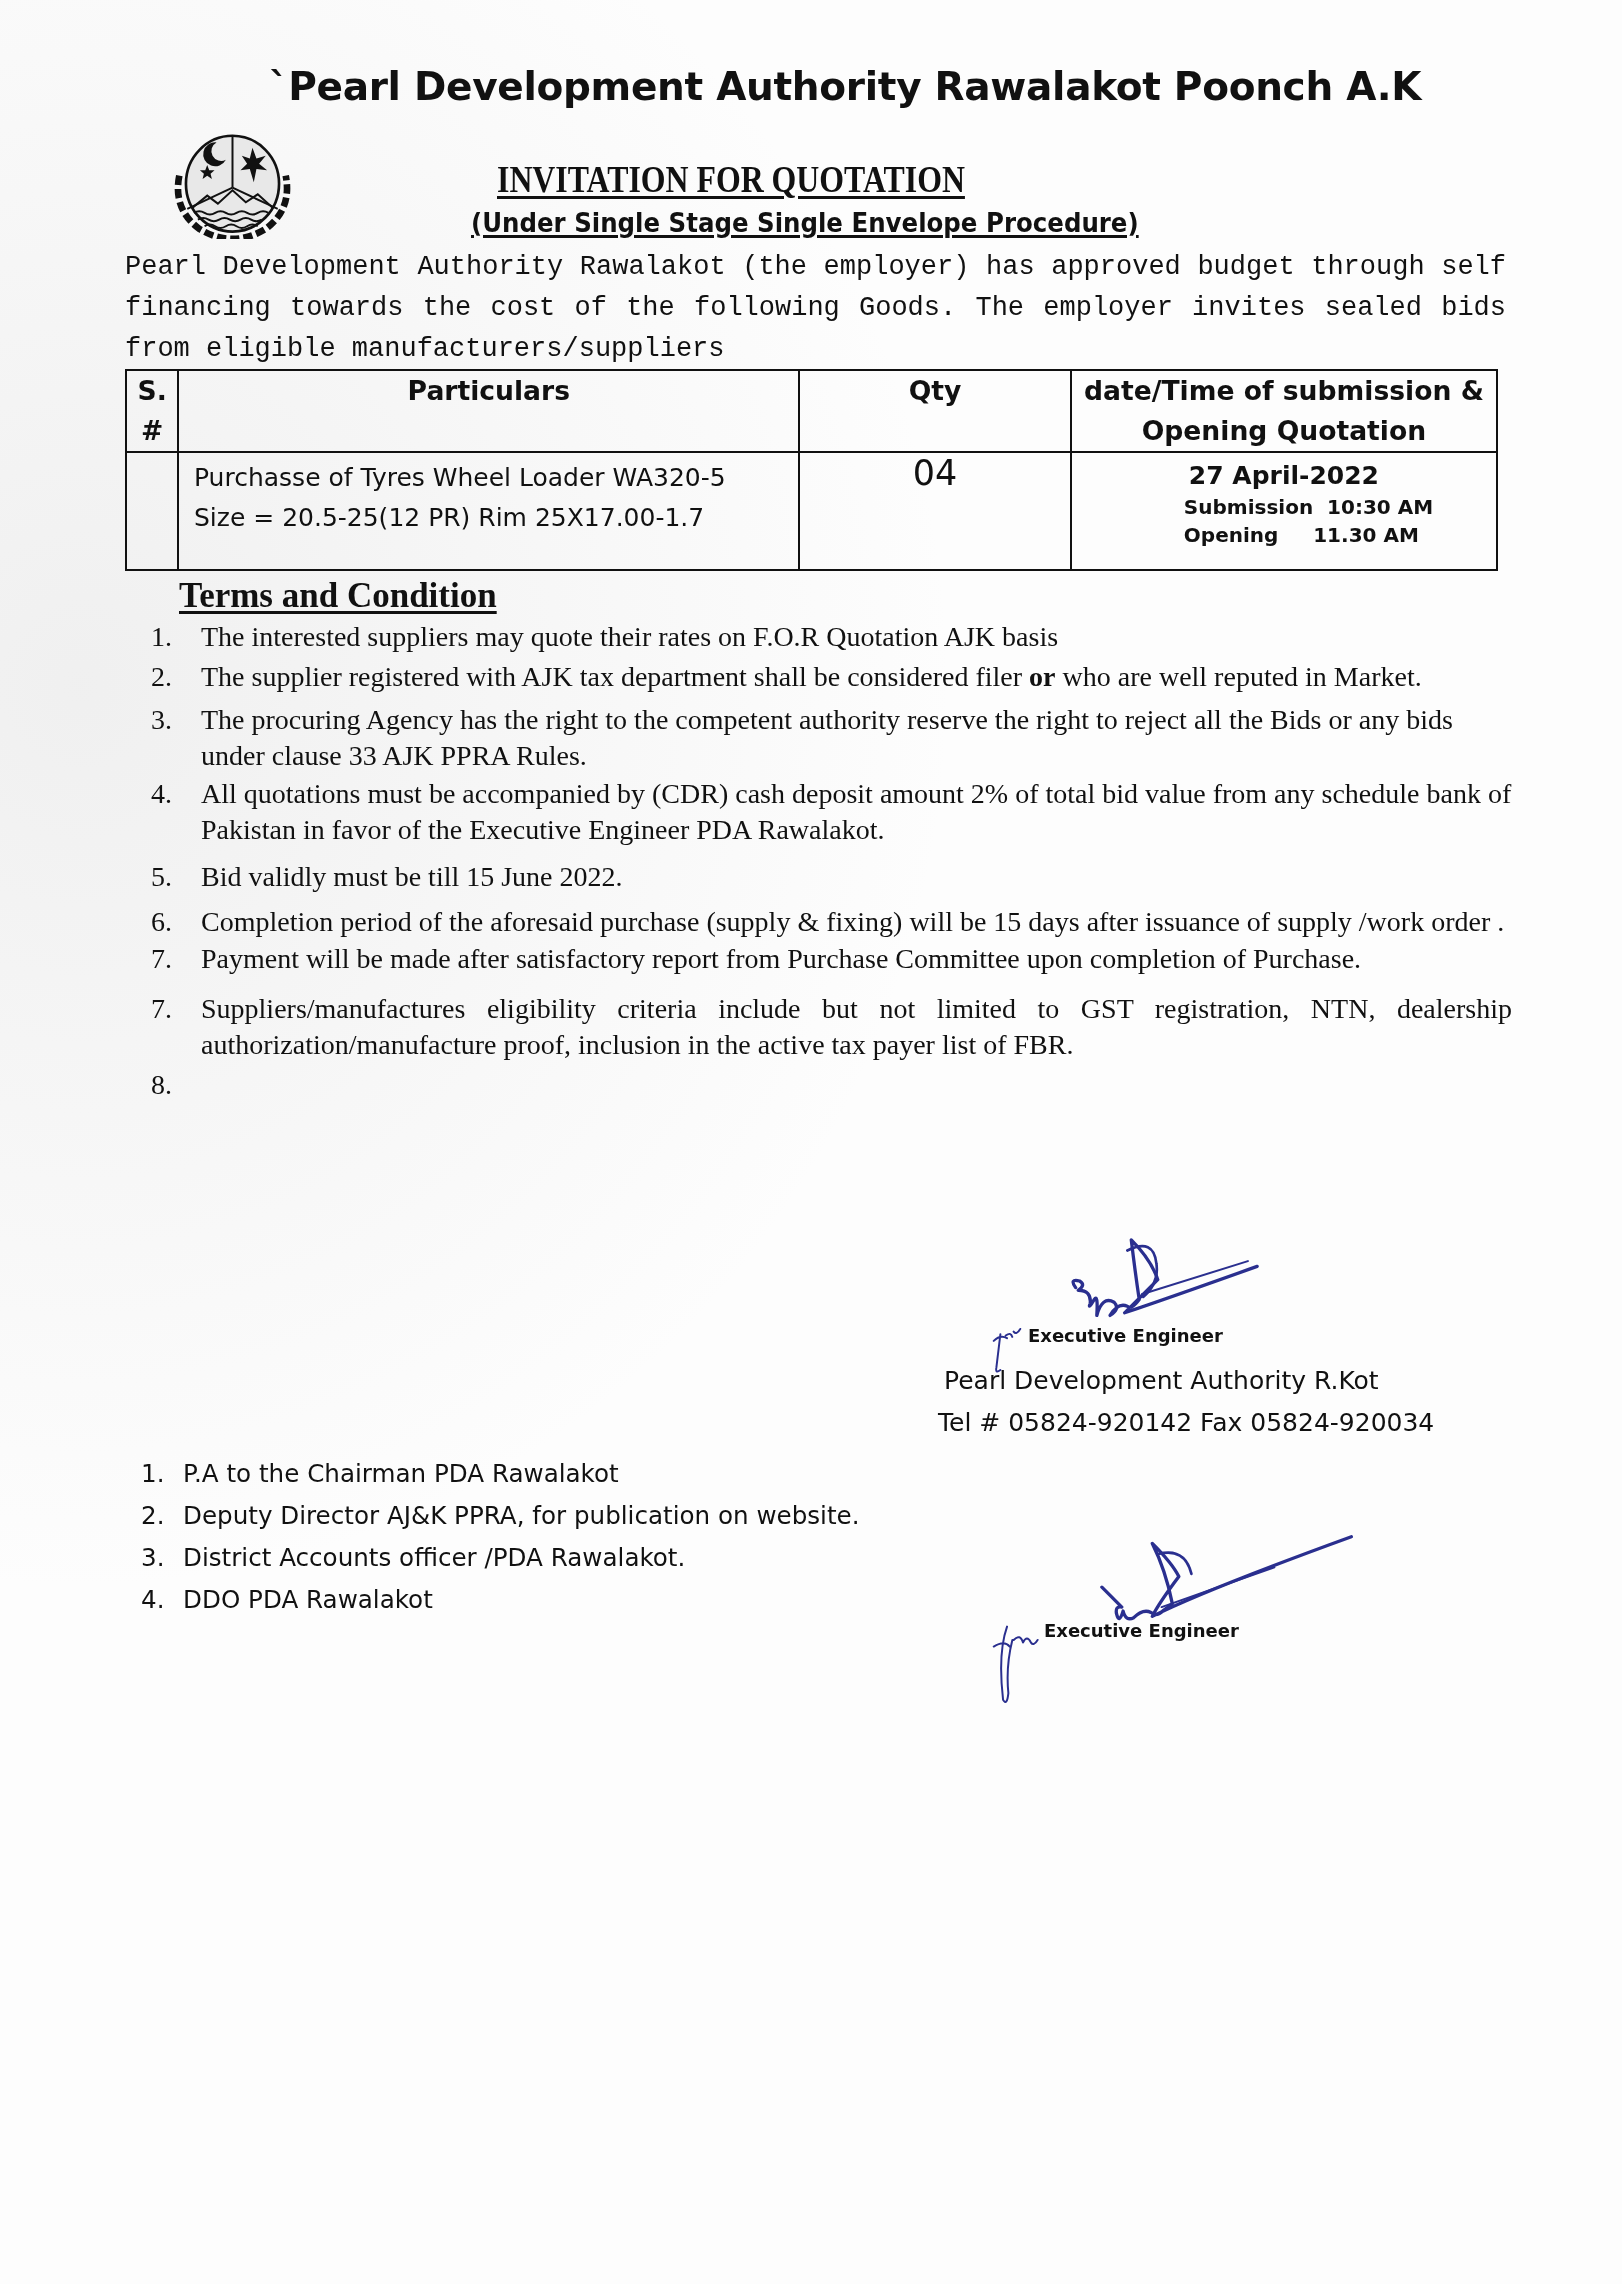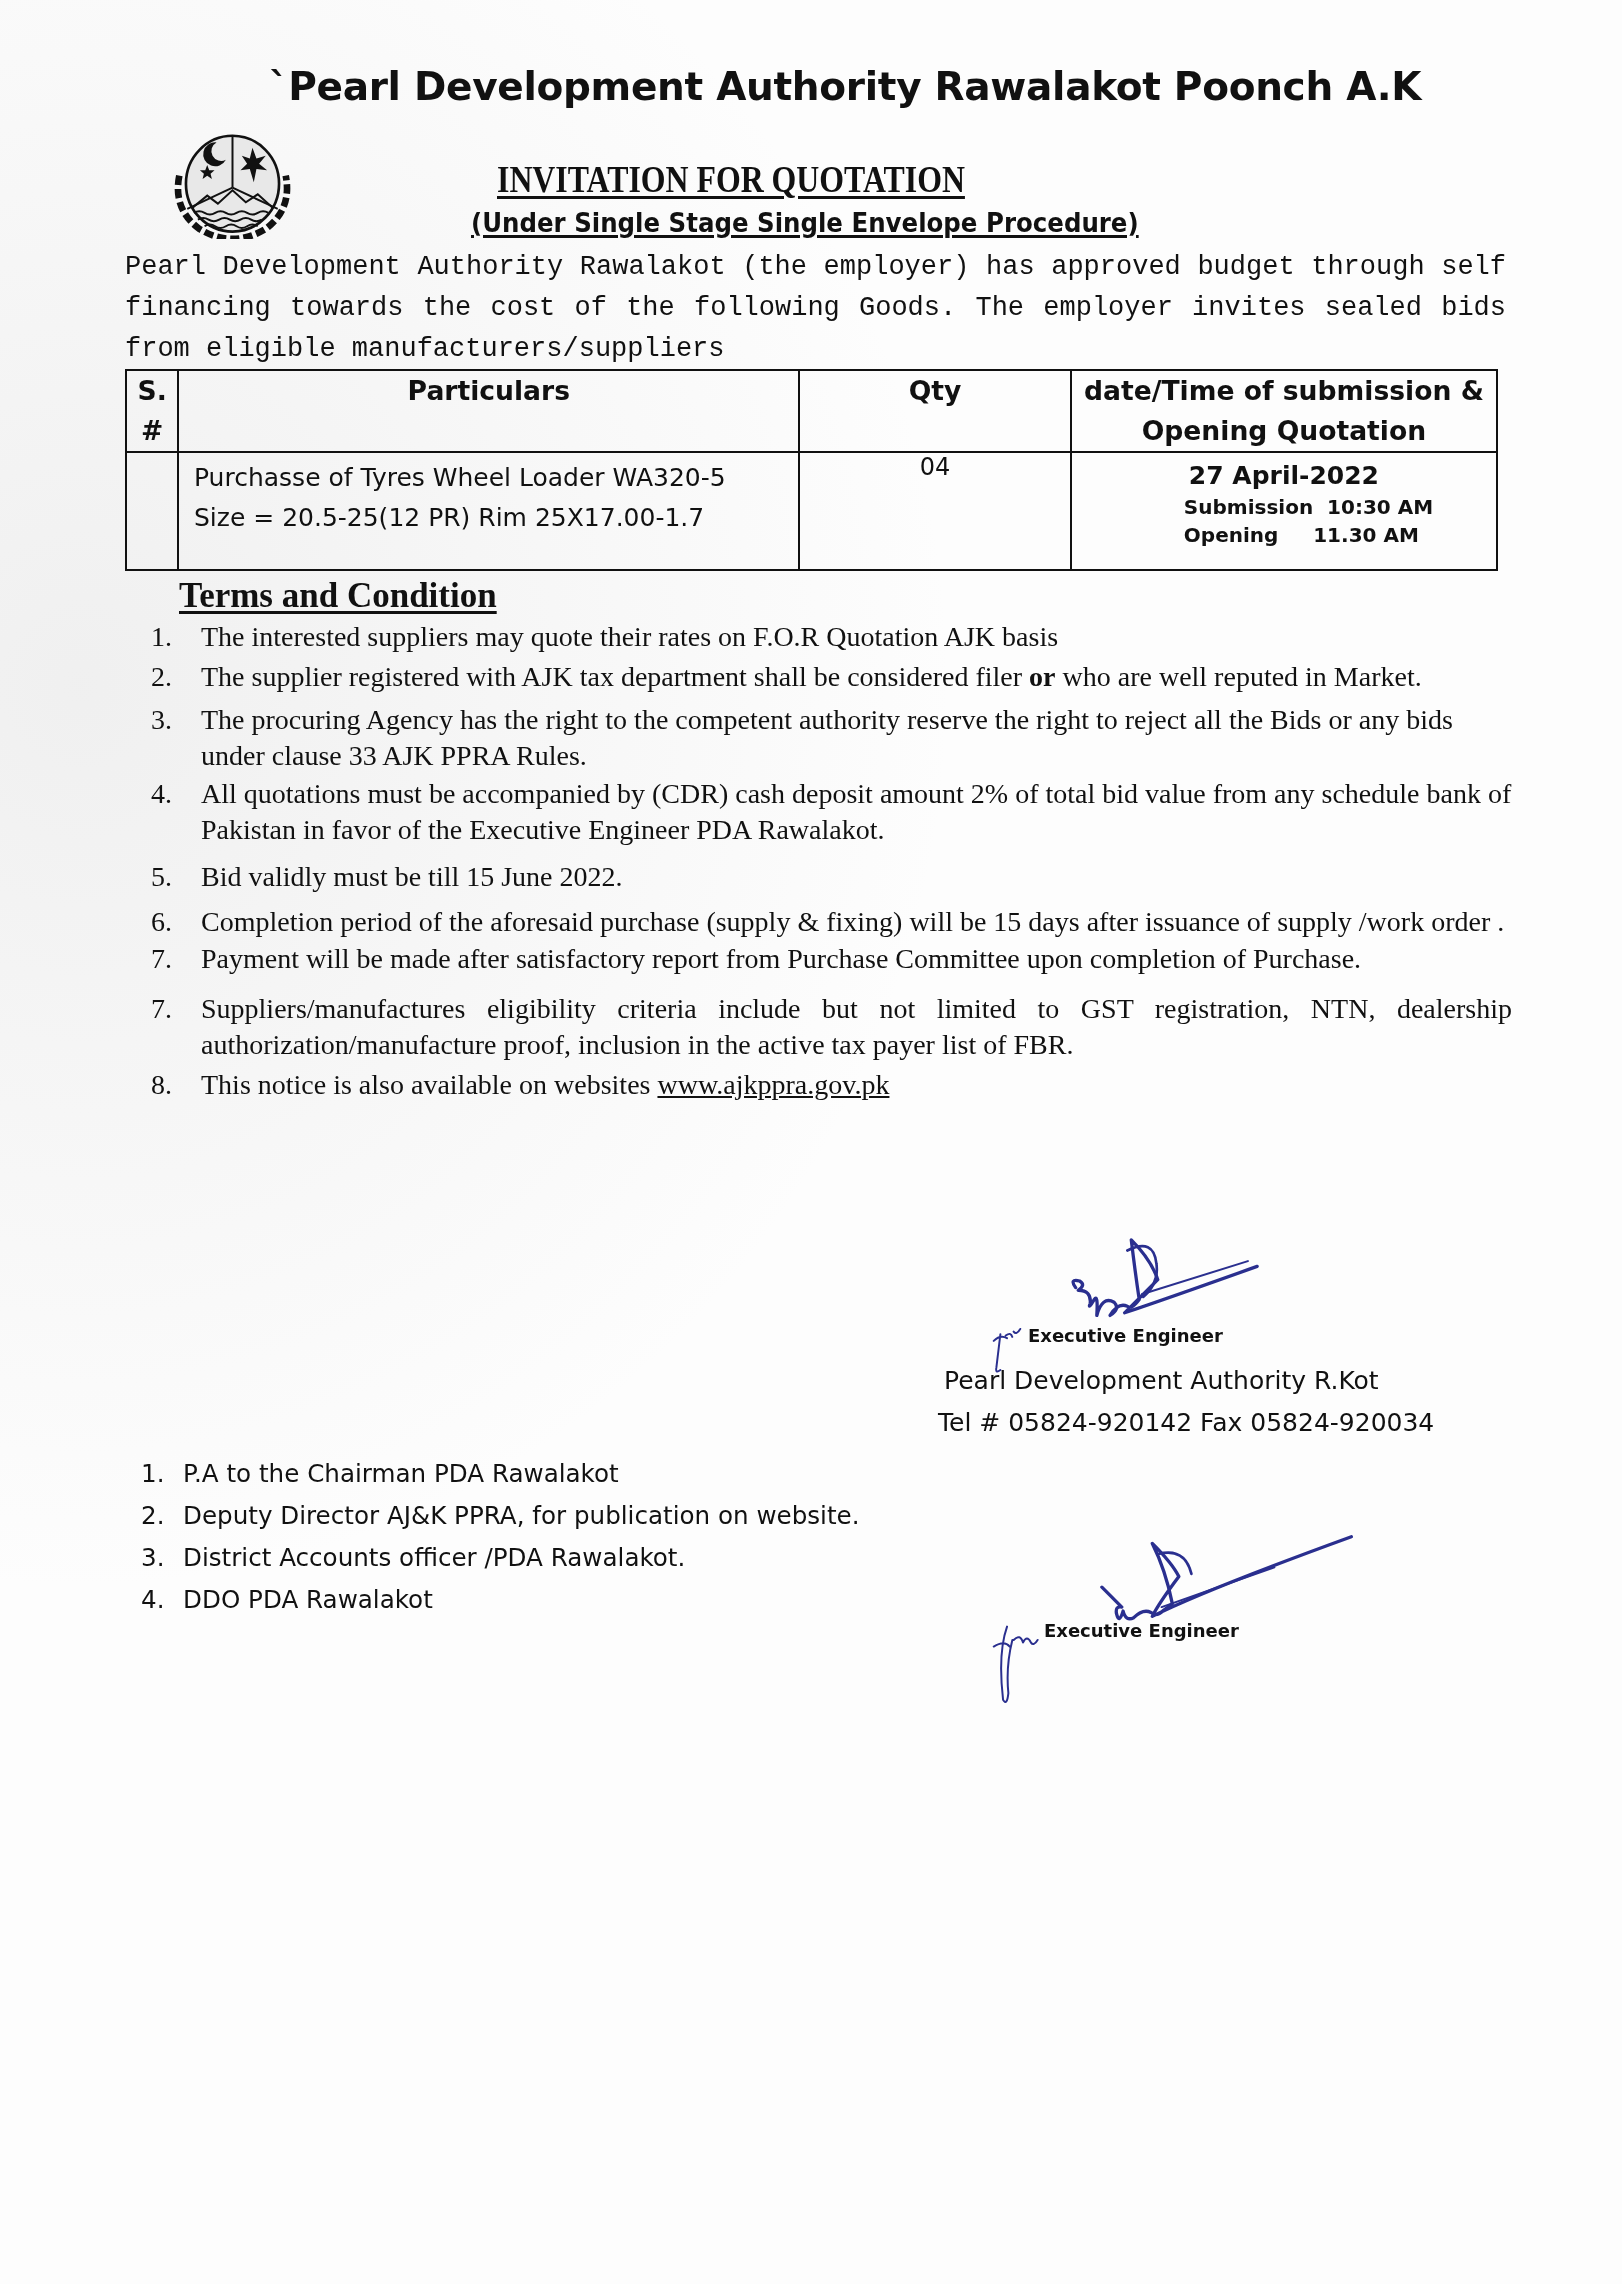--- a/index.html
+++ b/index.html
@@ -102,21 +102,21 @@
   .col-qty { width: 276px; }
   .col-date { width: 426px; }
   .part-text {
     font-size: 25px;
     line-height: 40px;
     padding: 5.3px 0 0 14.6px;
     white-space: nowrap;
   }
   .qty-cell {
     text-align: center;
-    font-size: 24px;
+    font-size: 35px;
     padding-top: 44px;
   }
   .date-main {
     font-weight: bold;
     font-size: 25px;
     text-align: center;
     line-height: 35px;
     padding-top: 5.3px;
   }
   .date-sub {
@@ -299,21 +299,20 @@
     <li class="t7">
       <span class="num">7.</span>
       <span class="txt">Payment will be made after satisfactory report from Purchase Committee upon completion of Purchase.</span>
     </li>
     <li class="t8">
       <span class="num">7.</span>
       <span class="txt">Suppliers/manufactures eligibility criteria include but not limited to GST registration, NTN, dealership authorization/manufacture proof, inclusion in the active tax payer list of FBR.</span>
     </li>
     <li>
       <span class="num">8.</span>
-      <span class="txt"><span>This notice is also available on websites </span><a class="link">www.ajkppra.gov.pk</a></span>
     </li>
   </ol>
 
   <svg class="sig sig1" viewBox="0 0 380 160">
     <path class="ink" stroke-width="5" d="M40 90 q-10 -14 6 -10 q10 6 -2 14 q20 0 18 20 q-4 10 6 -6 q6 -10 4 24 q8 -30 26 -20 q10 10 -6 20 q12 -20 26 -14 q6 6 18 -10 q-6 -40 -12 -90 q30 30 40 60 q-40 40 -50 50 q60 -20 200 -70"></path>
     <path class="ink" stroke-width="3" d="M140 100 l160 -50"></path>
     <path class="ink" stroke-width="4" d="M118 34 q40 -20 44 20 q4 30 -20 50"></path>
   </svg>
   <svg class="sig" style="left:987px;top:1321px;width:40px;height:53px;" viewBox="0 0 60 80">
     <path class="ink" stroke-width="3" d="M10 30 q10 -10 20 -4 M20 20 l-6 50 q-2 10 6 4 M28 22 q8 -6 10 2 M40 16 q4 6 10 -4"></path>

